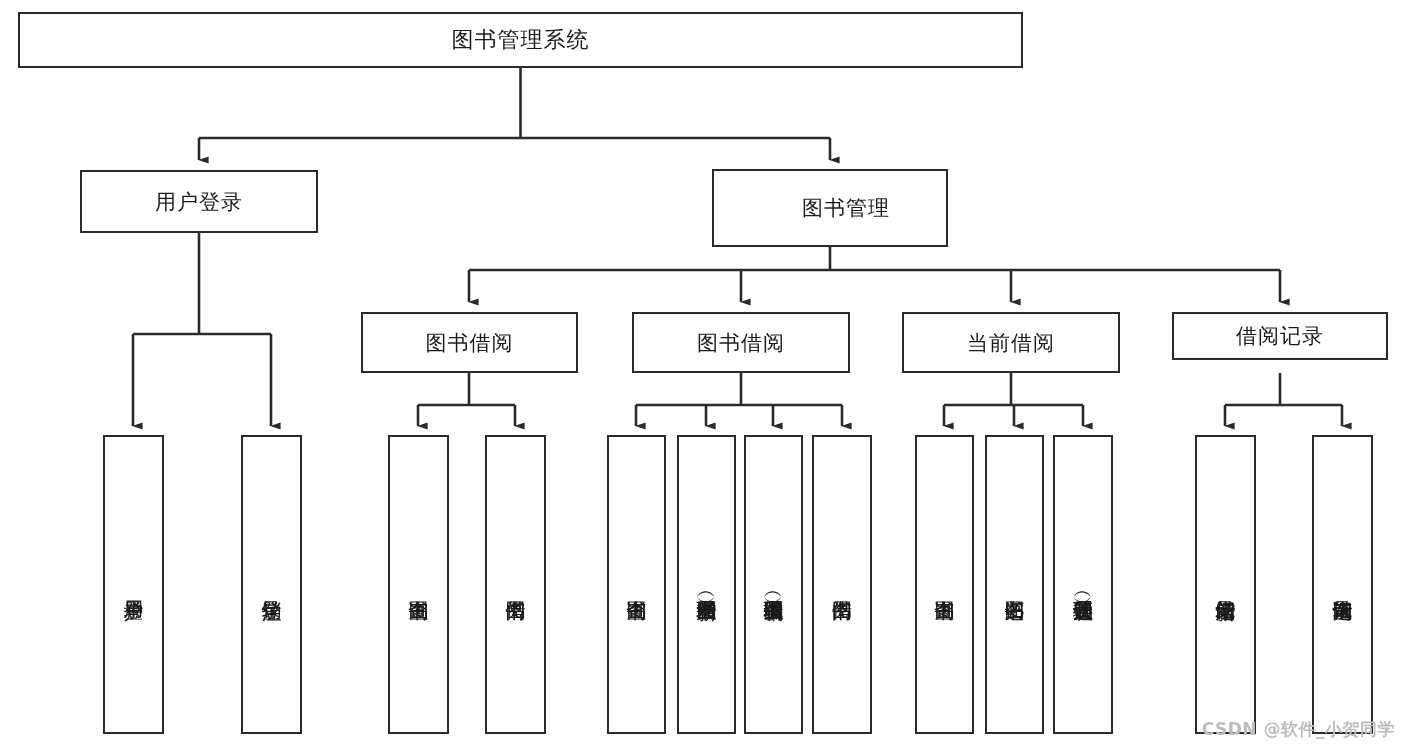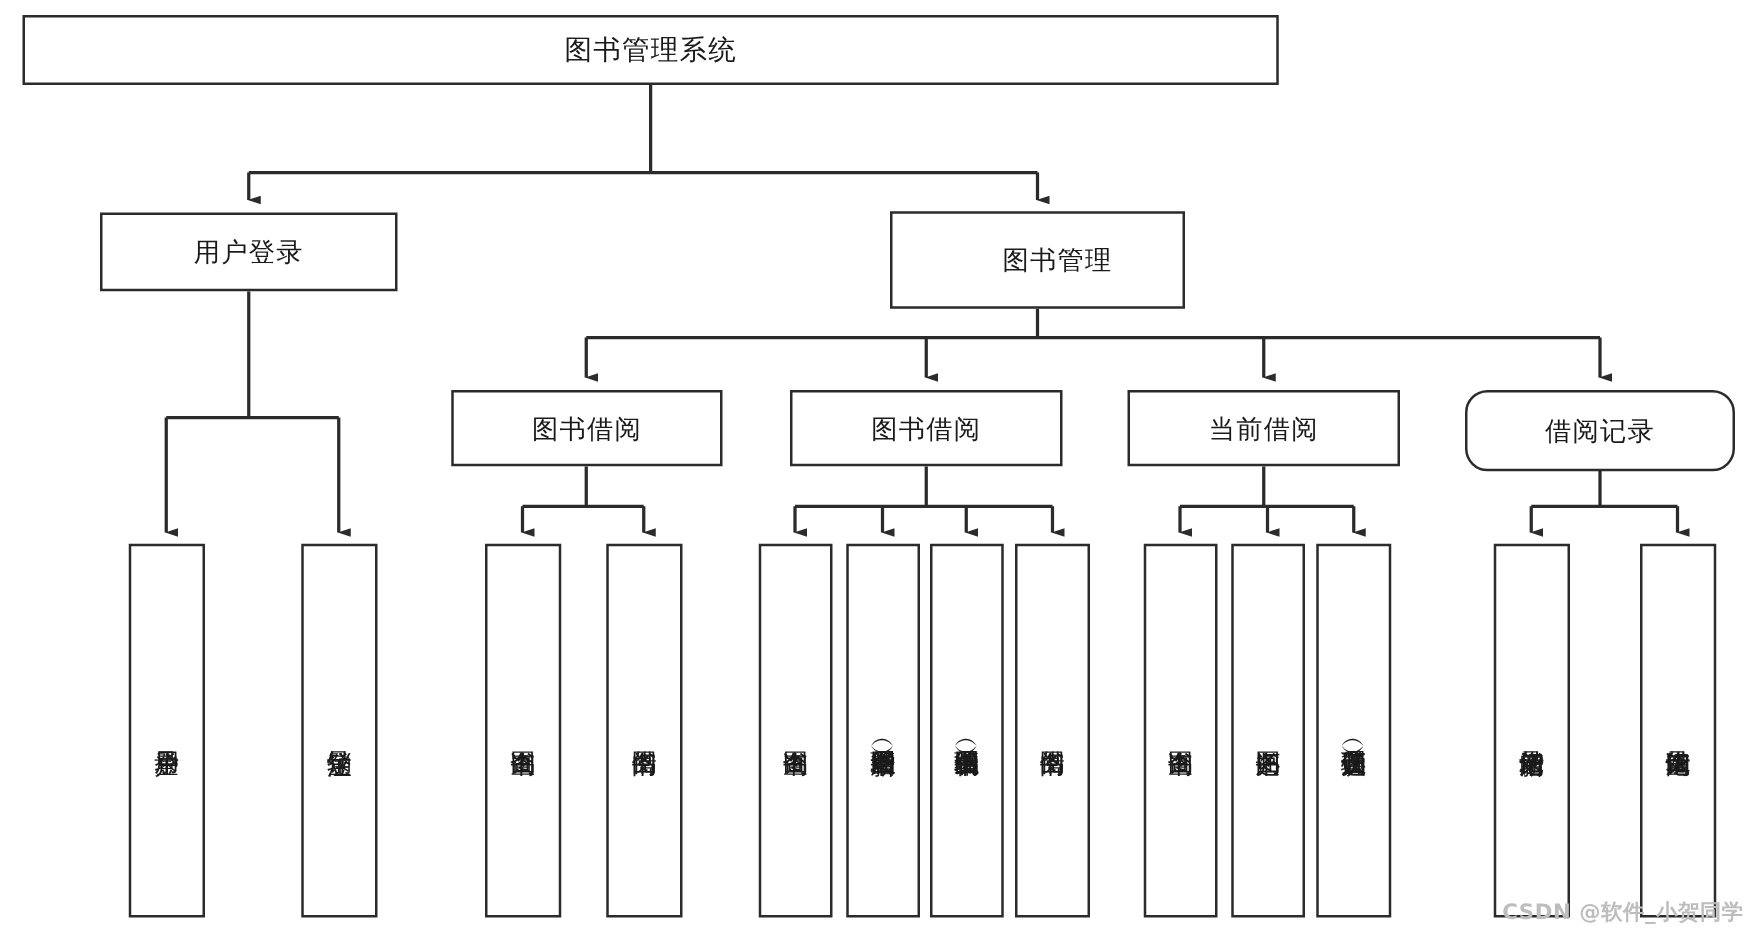--- a/index.html
+++ b/index.html
@@ -130,21 +130,21 @@
 
   <div class="node horiz" style="left:361px; top:312px; width:217px; height:61px;">
     <span>图书借阅</span>
   </div>
   <div class="node horiz" style="left:632px; top:312px; width:218px; height:61px;">
     <span>图书借阅</span>
   </div>
   <div class="node horiz" style="left:902px; top:312px; width:218px; height:61px;">
     <span>当前借阅</span>
   </div>
-  <div class="node horiz" style="left:1172px; top:312px; width:216px; height:65px;border-radius:18px;">
+  <div class="node horiz" style="left:1172px; top:312px; width:216px; height:48px;">
     <span>借阅记录</span>
   </div>
 
   <div class="node vert" style="left:103px; top:435px; width:61px; height:299px;">
     <span class="vlabel">用户登录</span>
   </div>
   <div class="node vert" style="left:241px; top:435px; width:61px; height:299px;">
     <span class="vlabel">注销登录</span>
   </div>
 

